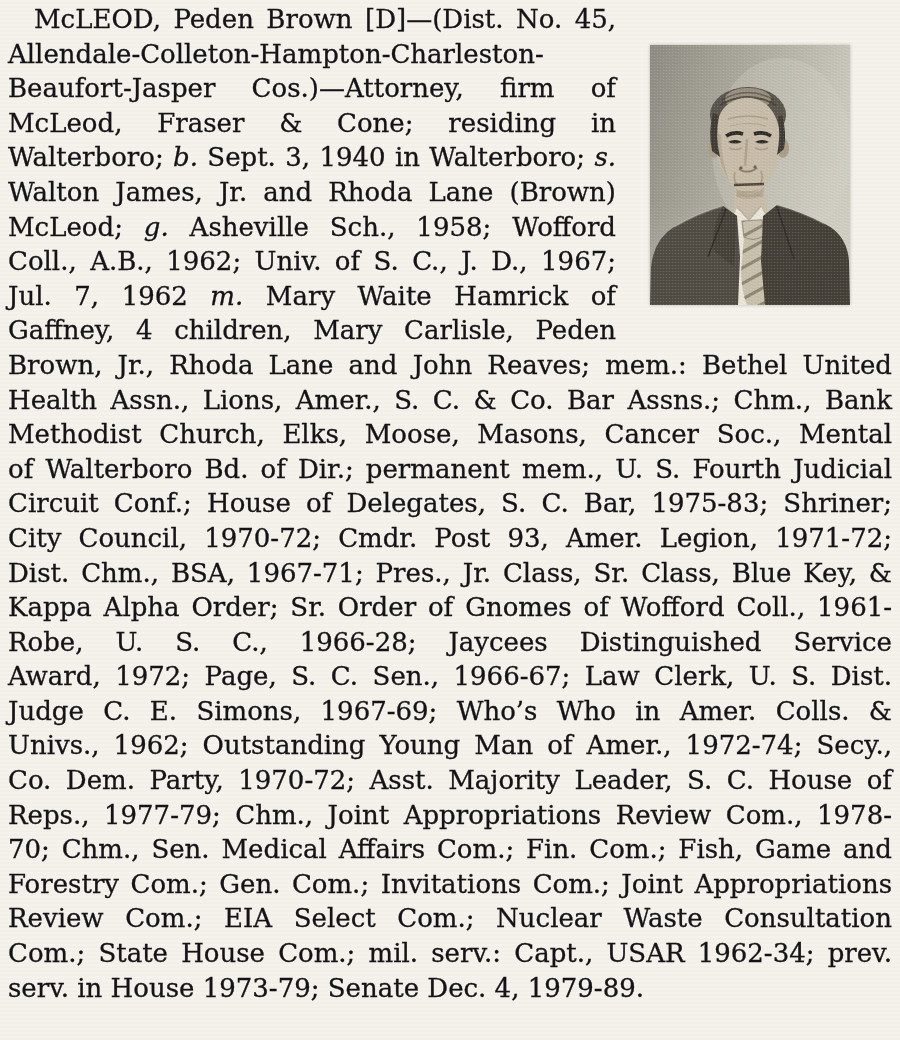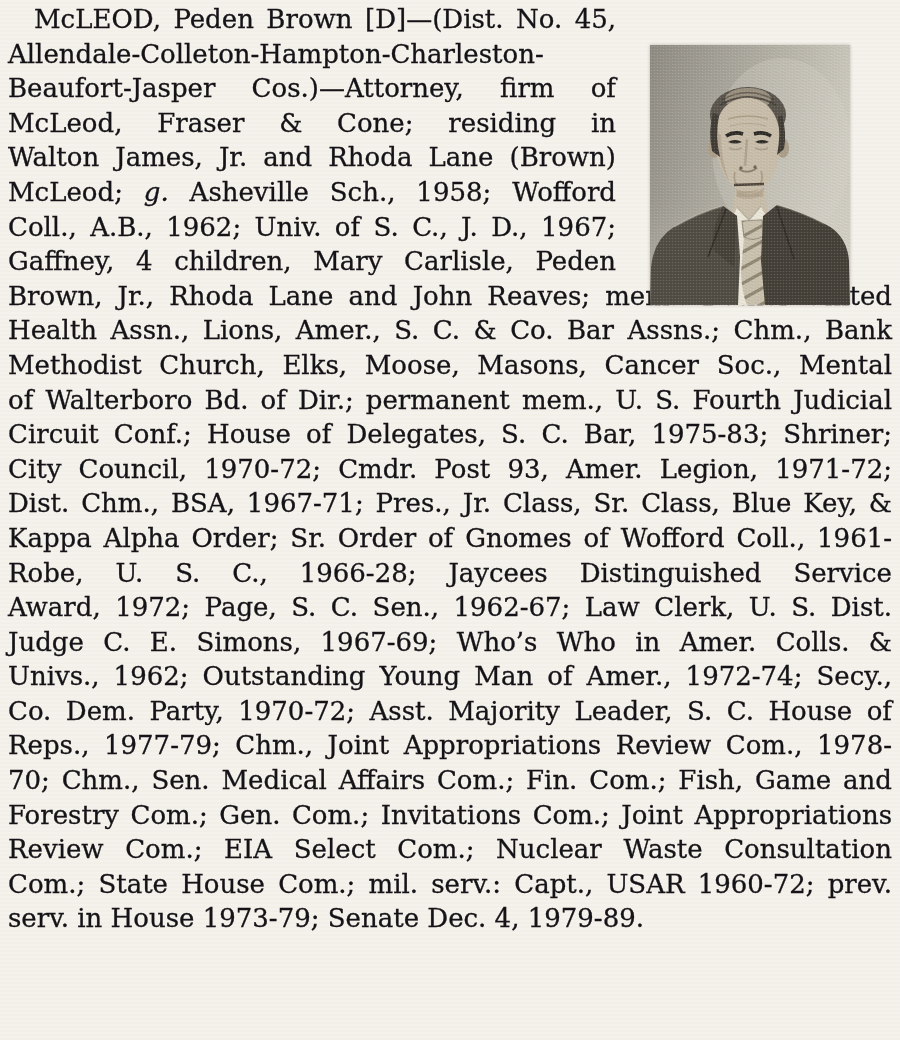--- a/index.html
+++ b/index.html
@@ -49,42 +49,44 @@
 </style>
 </head>
 <body>
 
 <div class="page">
   <div>
       <div class="line narrow indent"><span>McLEOD, Peden Brown [D]—(Dist. No. 45,</span></div>
       <div class="line narrow"><span>Allendale-Colleton-Hampton-Charleston-</span></div>
       <div class="line narrow"><span>Beaufort-Jasper Cos.)—Attorney, firm of</span></div>
       <div class="line narrow"><span>McLeod, Fraser &amp; Cone; residing in</span></div>
+      <div class="line narrow"><span>Walterboro; </span><span class="it">b.</span><span> Sept. 3, 1940 in Walterboro; </span><span class="it">s.</span></div>
       <div class="line narrow"><span>Walton James, Jr. and Rhoda Lane (Brown)</span></div>
       <div class="line narrow"><span>McLeod; </span><span class="it">g.</span><span> Asheville Sch., 1958; Wofford</span></div>
       <div class="line narrow"><span>Coll., A.B., 1962; Univ. of S. C., J. D., 1967;</span></div>
+      <div class="line narrow"><span>Jul. 7, 1962 </span><span class="it">m.</span><span> Mary Waite Hamrick of</span></div>
       <div class="line narrow"><span>Gaffney, 4 children, Mary Carlisle, Peden</span></div>
       <div class="line wide"><span>Brown, Jr., Rhoda Lane and John Reaves; mem.: Bethel United</span></div>
       <div class="line wide"><span>Health Assn., Lions, Amer., S. C. &amp; Co. Bar Assns.; Chm., Bank</span></div>
       <div class="line wide"><span>Methodist Church, Elks, Moose, Masons, Cancer Soc., Mental</span></div>
       <div class="line wide"><span>of Walterboro Bd. of Dir.; permanent mem., U. S. Fourth Judicial</span></div>
       <div class="line wide"><span>Circuit Conf.; House of Delegates, S. C. Bar, 1975-83; Shriner;</span></div>
       <div class="line wide"><span>City Council, 1970-72; Cmdr. Post 93, Amer. Legion, 1971-72;</span></div>
       <div class="line wide"><span>Dist. Chm., BSA, 1967-71; Pres., Jr. Class, Sr. Class, Blue Key, &amp;</span></div>
       <div class="line wide"><span>Kappa Alpha Order; Sr. Order of Gnomes of Wofford Coll., 1961-</span></div>
       <div class="line wide"><span>Robe, U. S. C., 1966-28; Jaycees Distinguished Service</span></div>
-      <div class="line wide"><span>Award, 1972; Page, S. C. Sen., 1962-67; Law Clerk, U. S. Dist.</span></div>
+      <div class="line wide"><span>Award, 1972; Page, S. C. Sen., 1966-67; Law Clerk, U. S. Dist.</span></div>
       <div class="line wide"><span>Judge C. E. Simons, 1967-69; Who’s Who in Amer. Colls. &amp;</span></div>
       <div class="line wide"><span>Univs., 1962; Outstanding Young Man of Amer., 1972-74; Secy.,</span></div>
       <div class="line wide"><span>Co. Dem. Party, 1970-72; Asst. Majority Leader, S. C. House of</span></div>
       <div class="line wide"><span>Reps., 1977-79; Chm., Joint Appropriations Review Com., 1978-</span></div>
       <div class="line wide"><span>70; Chm., Sen. Medical Affairs Com.; Fin. Com.; Fish, Game and</span></div>
       <div class="line wide"><span>Forestry Com.; Gen. Com.; Invitations Com.; Joint Appropriations</span></div>
       <div class="line wide"><span>Review Com.; EIA Select Com.; Nuclear Waste Consultation</span></div>
-      <div class="line wide"><span>Com.; State House Com.; mil. serv.: Capt., USAR 1960-72; prev.</span></div>
+      <div class="line wide"><span>Com.; State House Com.; mil. serv.: Capt., USAR 1962-34; prev.</span></div>
       <div class="line wide last"><span>serv. in House 1973-79; Senate Dec. 4, 1979-89.</span></div>
     </div>
 </div>
 
 <div class="photo">
   <svg viewBox="0 0 200 260" preserveAspectRatio="none" xmlns="http://www.w3.org/2000/svg">
     <defs>
       <linearGradient id="bgG" x1="0" y1="0" x2="1" y2="0.35">
         <stop offset="0" stop-color="var(--c-photo-bg-dark)"></stop>
         <stop offset="0.5" stop-color="var(--c-photo-bg-mid)"></stop>

